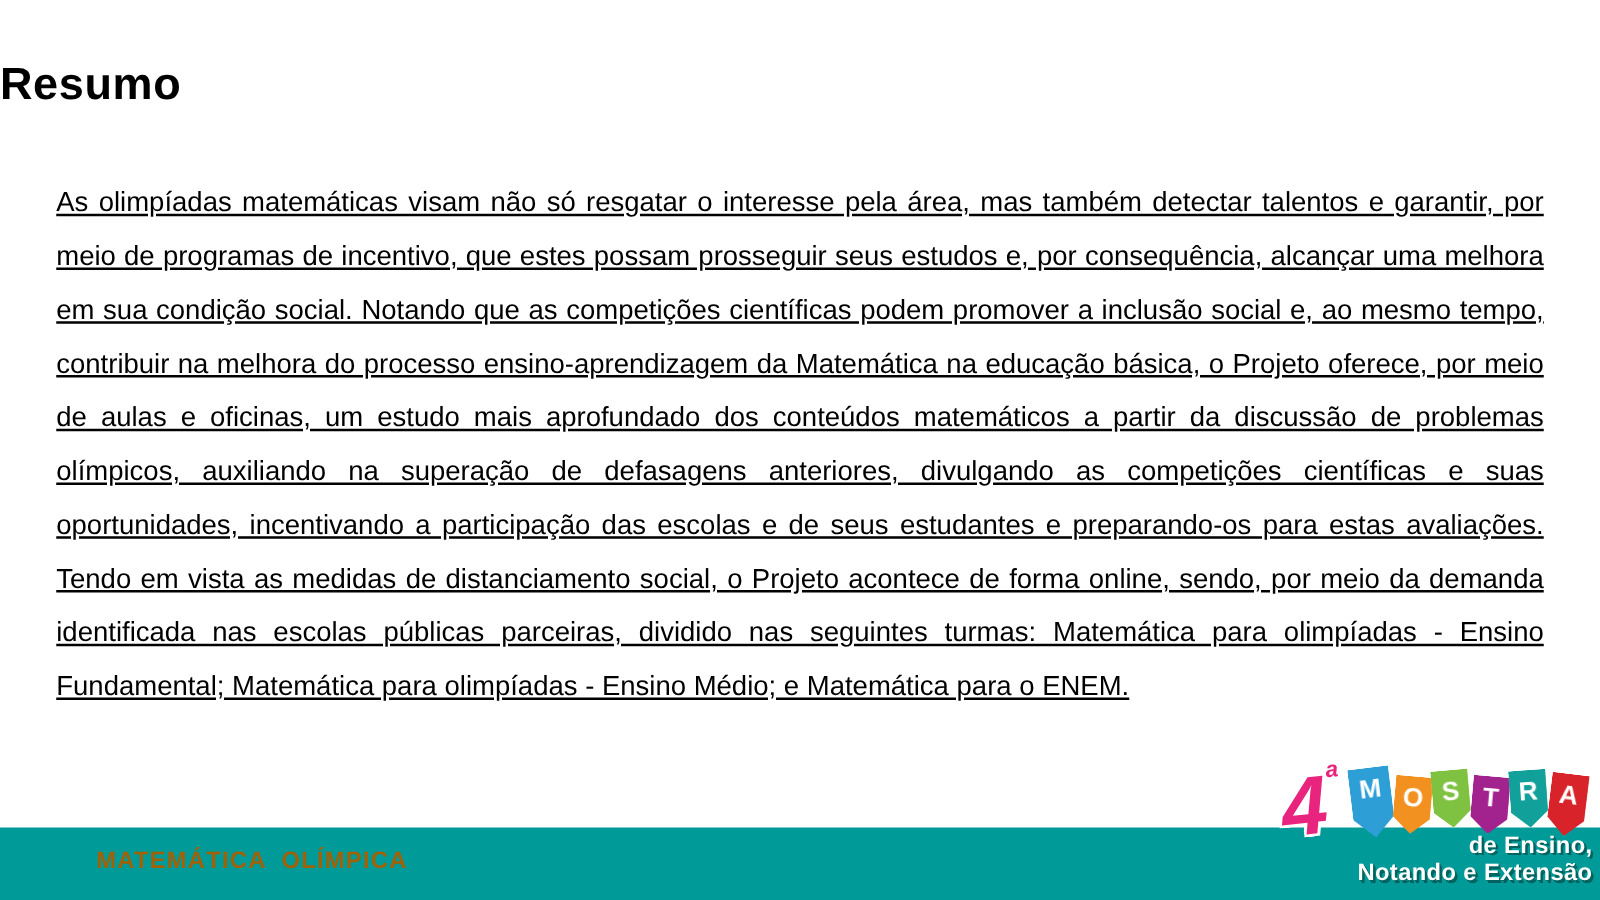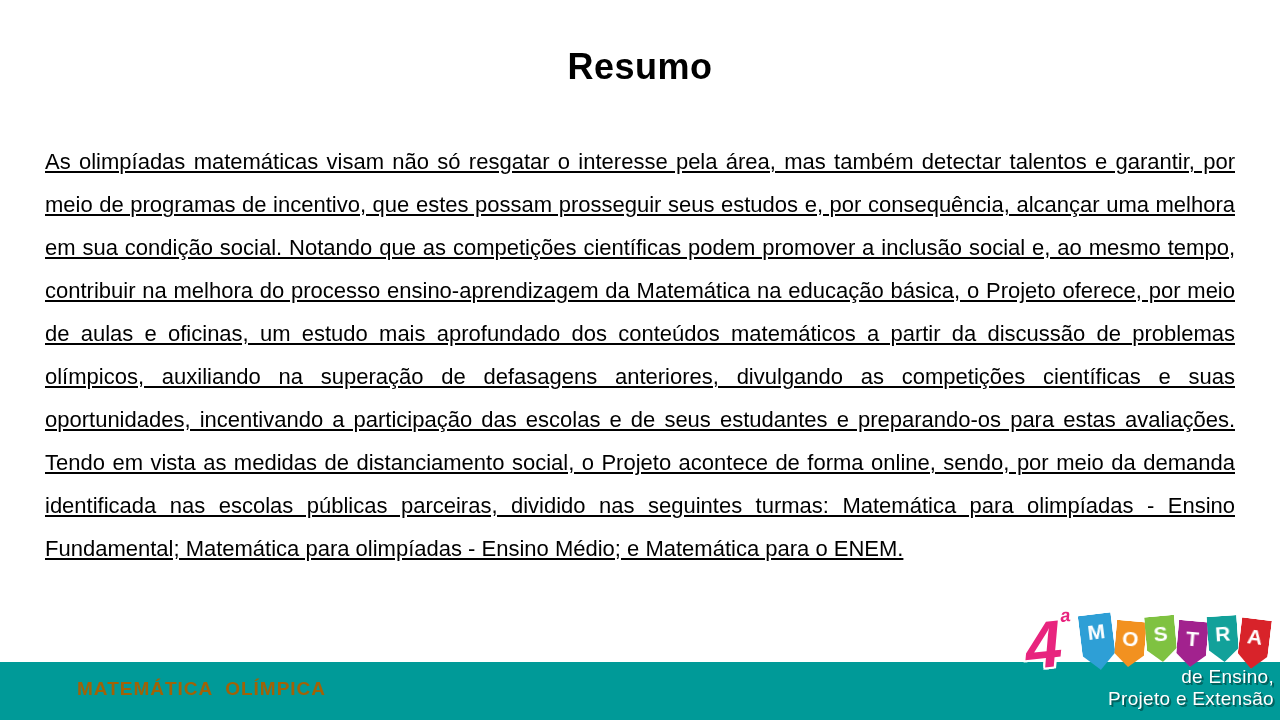--- a/index.html
+++ b/index.html
@@ -3,21 +3,21 @@
 <meta charset="utf-8">
 <style>
   * { margin: 0; padding: 0; box-sizing: border-box; }
   html, body { width: 1280px; height: 720px; overflow: hidden; background: #fff; }
   body { font-family: "Liberation Sans", sans-serif; position: relative; }
 
   .slide { position: absolute; inset: 0; background: #ffffff; }
 
   .slide-title {
     position: absolute; top: 46px; left: 0; width: 100%;
-    text-align: center; font-size: 36px; font-weight: bold; color: #000;
+    text-align: left; font-size: 36px; font-weight: bold; color: #000;
     letter-spacing: 0.5px;
   }
 
   .slide-body {
     position: absolute; top: 140px; left: 45px; right: 45px;
     font-size: 22px; line-height: 43px; color: #000;
     text-align: justify; text-justify: inter-word; text-decoration: underline;
   }
 
   .footer-bar {
@@ -58,21 +58,21 @@
   }
   .tile:nth-child(1) { transform: rotate(-7deg); height: 56px; margin-top: 0; width: 33px; }
   .tile:nth-child(2) { transform: rotate(5deg);  margin-top: 7px; }
   .tile:nth-child(3) { transform: rotate(-5deg); margin-top: 2px; }
   .tile:nth-child(4) { transform: rotate(5deg);  margin-top: 7px; }
   .tile:nth-child(5) { transform: rotate(-4deg); margin-top: 2px; }
   .tile:nth-child(6) { transform: rotate(7deg);  margin-top: 5px; height: 50px; }
 
   .logo-subtitle {
     position: absolute; right: 4px; top: 56px;
-    text-align: right; color: #ffffff; font-weight: normal;
+    text-align: right; color: #ffffff; font-weight: bold;
     font-size: 19px; line-height: 22px;
     text-shadow: 2px 2px 0 #006360, 1px 1px 0 #006360;
     letter-spacing: 0.3px;
   }
 </style>
 </head>
 <body>
 
 <div class="slide">
 
@@ -90,17 +90,17 @@
       <div class="tile" style="background: rgb(46, 159, 214);">M</div>
       <div class="tile" style="background: rgb(242, 145, 32);">O</div>
       <div class="tile" style="background: rgb(127, 194, 65);">S</div>
       <div class="tile" style="background: rgb(162, 34, 142);">T</div>
       <div class="tile" style="background: rgb(18, 161, 154);">R</div>
       <div class="tile" style="background: rgb(216, 35, 42);">A</div>
     </div>
 
     <div class="logo-subtitle">
       <div>de Ensino,</div>
-      <div>Projeto e Extensão</div>
+      <div>Notando e Extensão</div>
     </div>
   </div>
 
 </div>
 
 </body></html>

